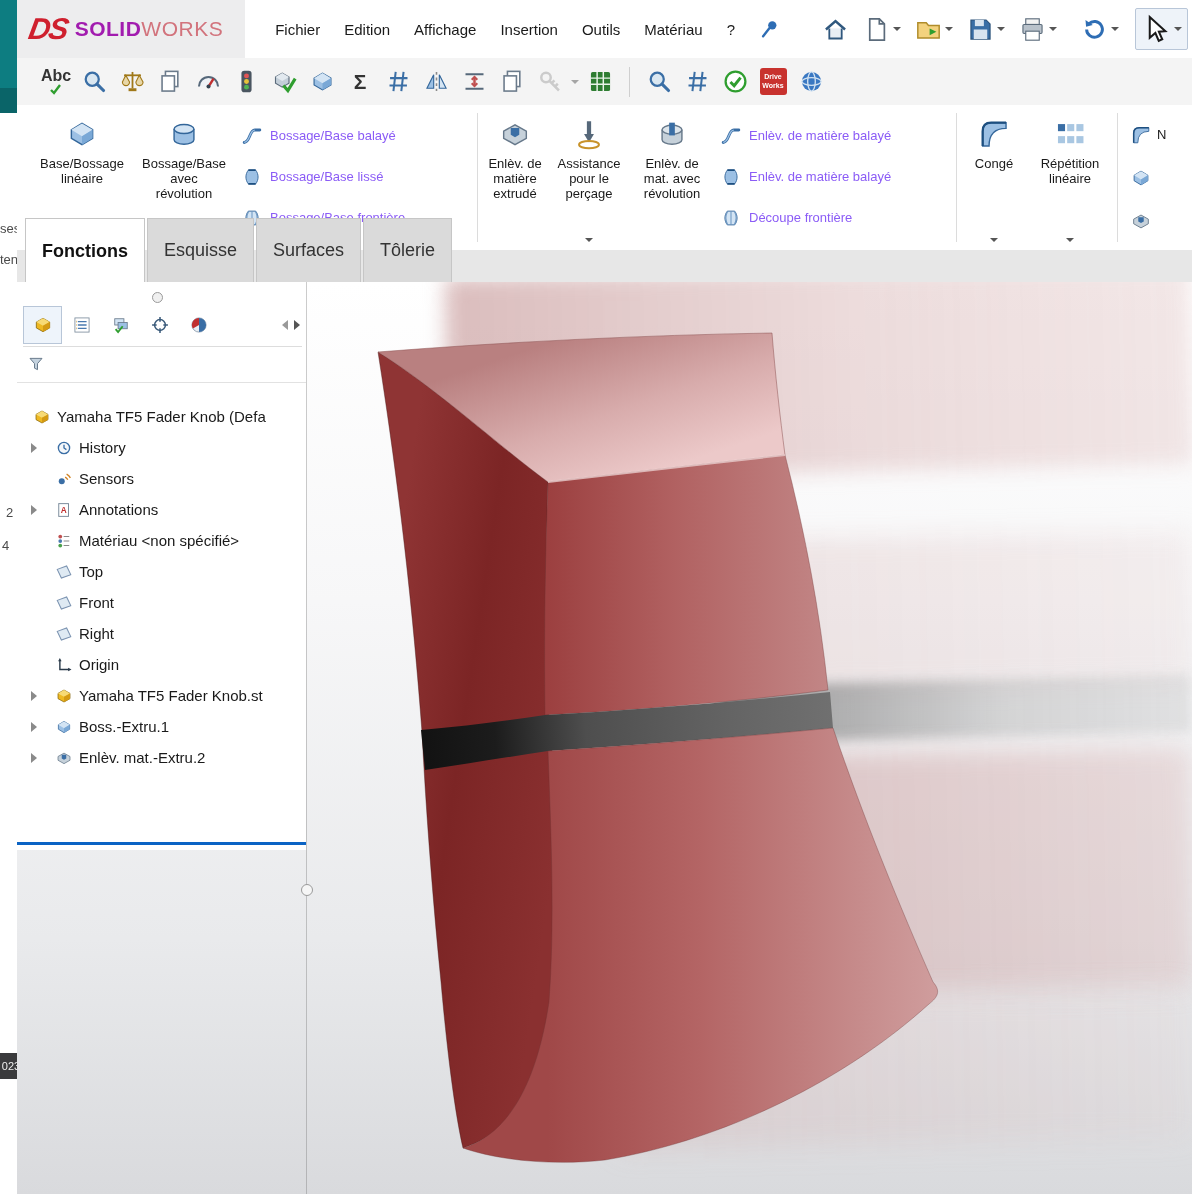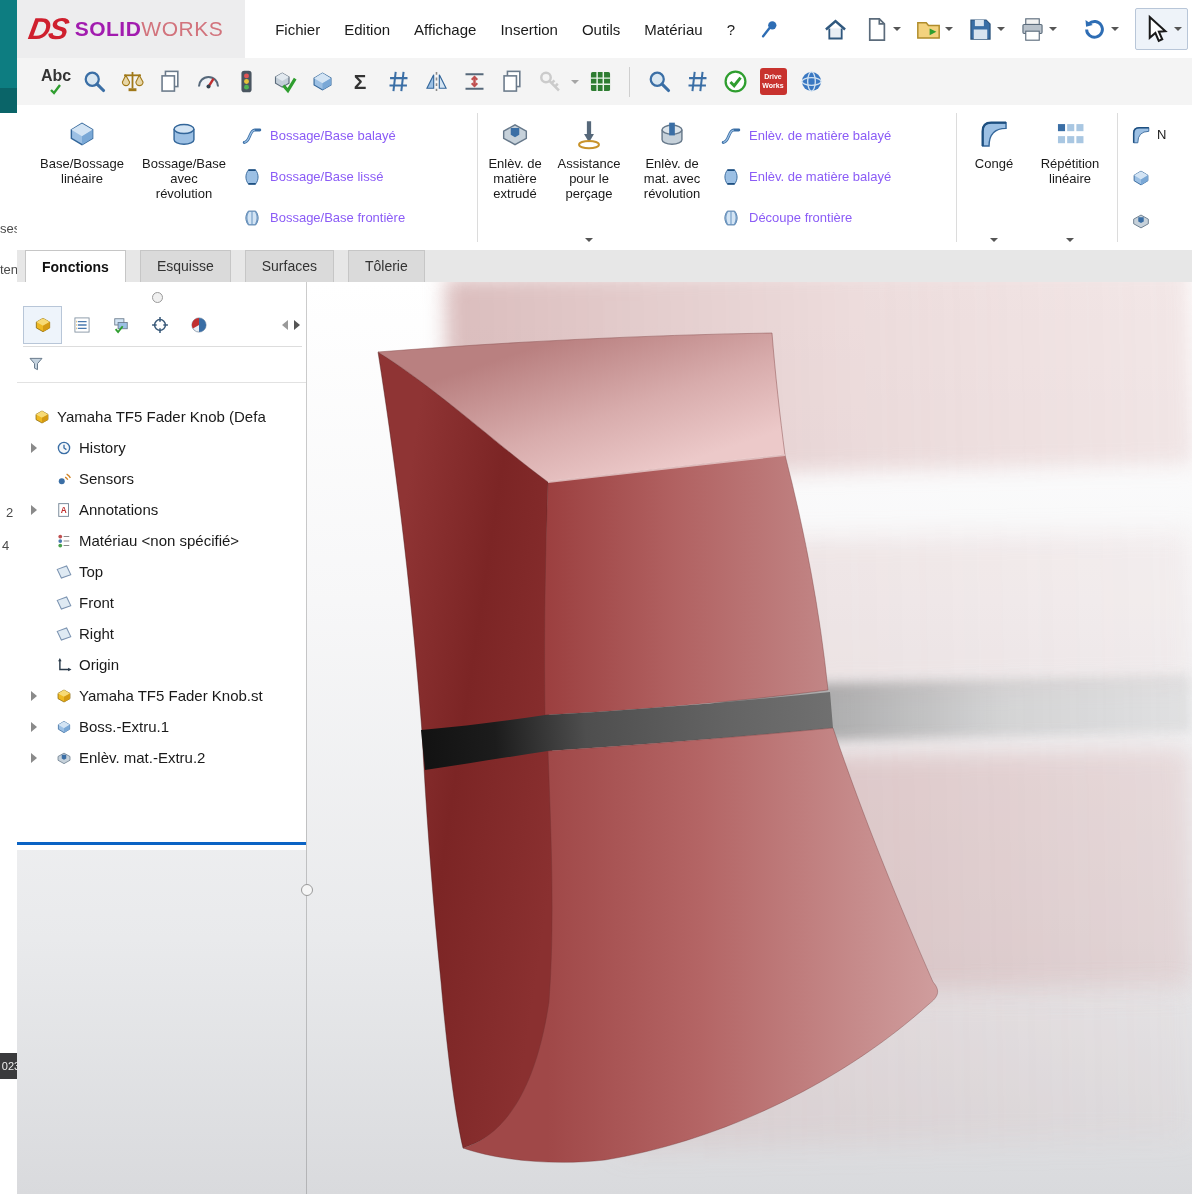--- a/index.html
+++ b/index.html
@@ -61,22 +61,22 @@
   .rslabel{font-size:13px;color:#8b5cf6;white-space:nowrap;}
   .rsep{width:1px;background:#dcdcdc;margin:8px 4px;}
   .rpartial{width:56px;overflow:hidden;display:flex;flex-direction:column;justify-content:space-around;
             padding:8px 0;align-items:flex-start;}
   .rpartial .row{display:flex;align-items:center;gap:5px;transform:translateX(8px);}
   .rpartial .txt{font-size:13px;}
 
   
   .tabrow{position:absolute;left:17px;top:250px;right:0;height:32px;background:#e7e7e7;
           border-bottom:1px solid #c6c6c6;display:flex;align-items:flex-end;padding-left:8px;}
-  .tab{height:31px;line-height:31px;padding:0 16px;font-size:14px;background:#dadada;
-       border:1px solid #c6c6c6;border-bottom:none;margin-right:14px;color:#333;}
+  .tab{height:31px;line-height:31px;padding:16px 16px;font-size:18px;background:#dadada;
+       border:1px solid #c6c6c6;border-bottom:none;margin-right:2px;color:#333;}
   .tab.active{background:#fff;font-weight:bold;color:#111;height:32px;line-height:32px;margin-bottom:-1px;}
 
   
   .viewport{position:absolute;left:17px;top:282px;right:0;bottom:0;
             background:linear-gradient(180deg,#ffffff 0%,#f7f7f8 35%,#e9eaec 72%,#d9dadd 100%);overflow:hidden;}
   .streak{position:absolute;right:0;}
   .st1{top:-12px;left:430px;height:202px;
        background:linear-gradient(to right,rgba(196,148,148,.62),rgba(219,186,186,.5) 55%,rgba(226,199,199,.42));
        filter:blur(10px);transform:rotate(-1.2deg);}
   .st2{top:255px;left:520px;height:150px;
@@ -323,21 +323,21 @@
       </symbol>
 </defs>
 </svg>
 
 <div id="app">
 
   <div class="teal-strip">
       <div class="inner"></div>
     </div>
   <div class="edge-frag" style="top:221px;">ses</div>
-  <div class="edge-frag" style="top:262px;">ten</div>
+  <div class="edge-frag" style="top:252px;">ten</div>
   <div class="edge-frag" style="top:505px;left:6px;">2</div>
   <div class="edge-frag" style="top:538px;left:2px;">4</div>
   <div class="clock-chip">023</div>
 
   <div class="menubar">
     <div class="logo">
       <span class="ds-mark">DS</span>
       <span class="sw-solid">SOLID</span>
         <span class="sw-works">WORKS</span>
     </div>

